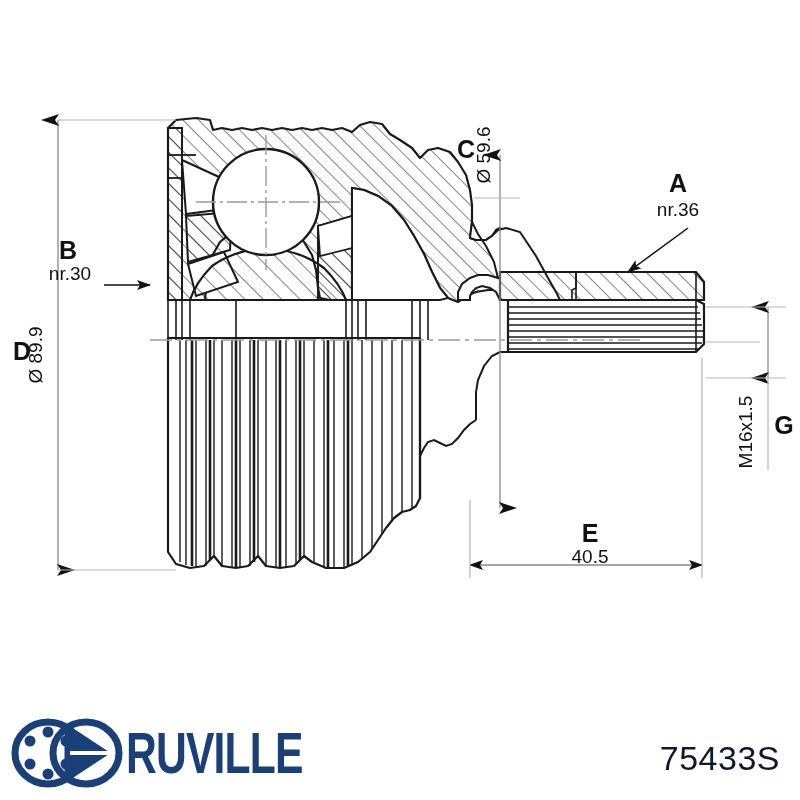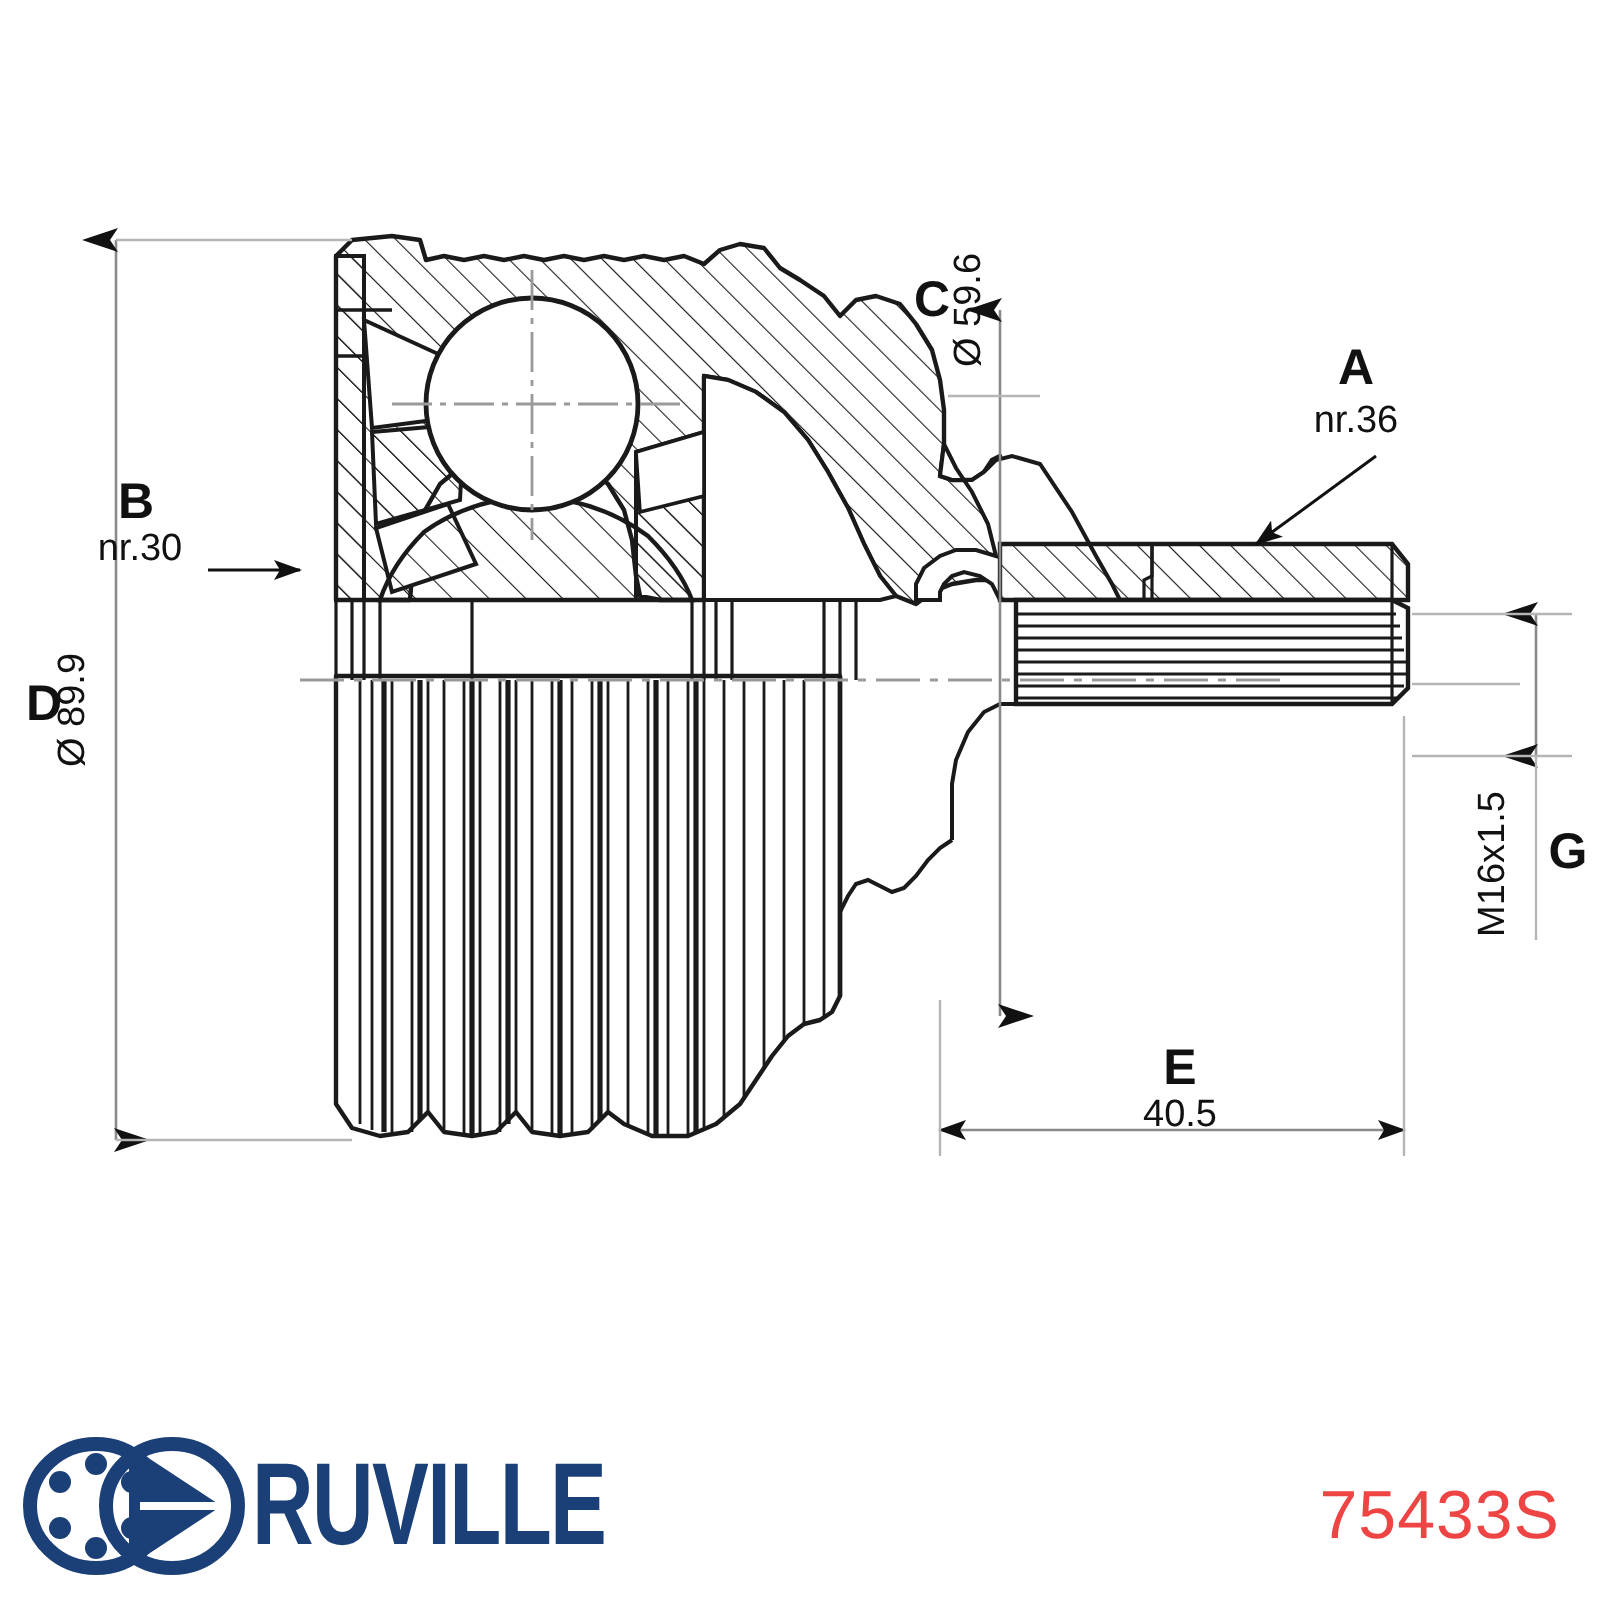--- a/index.html
+++ b/index.html
@@ -39,21 +39,21 @@
     font-weight: 400;
   }
   .part-number {
     position: absolute;
     right: 20px;
     top: 739px;
     font-family: "Liberation Sans", sans-serif;
     font-size: 34px;
     font-weight: 400;
     letter-spacing: 0.5px;
-    color: #ef4444;
+    color: #0f172a;
     white-space: nowrap;
   }
   .brand-block {
     position: absolute;
     left: 8px;
     top: 718px;
     display: flex;
     align-items: center;
     gap: 0;
   }

